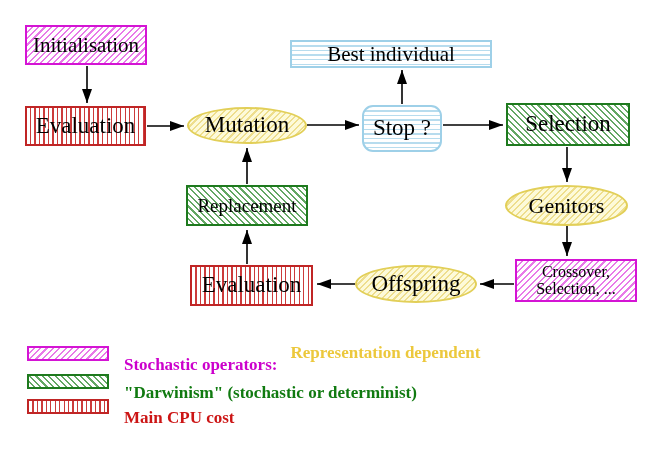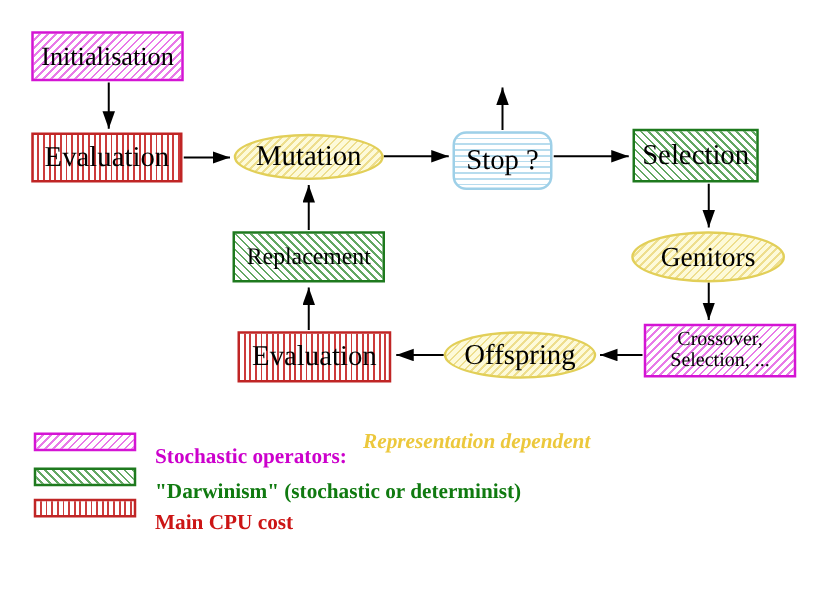--- a/index.html
+++ b/index.html
@@ -74,26 +74,29 @@
   </div>
 
   <div class="node stripe-red" style="left:25px;top:106px;width:121px;height:40px;font-size:23px;">
     <span>Evaluation</span>
   </div>
 
   <div class="node hatch-yellow" style="left:187px;top:107px;width:120px;height:37px;font-size:23px;">
     <span>Mutation</span>
   </div>
 
+  <div class="node stripe-cyan" style="left:290px;top:40px;width:202px;height:28px;font-size:21px;">
+    <span>Best individual</span>
+  </div>
 
   <div class="node stripe-cyan" style="left:362px;top:105px;width:80px;height:47px;font-size:23px;border-radius:11px;">
     <span>Stop ?</span>
   </div>
 
-  <div class="node hatch-green" style="left:506px;top:103px;width:101px;height:43px;font-size:23px;">
+  <div class="node hatch-green" style="left:506px;top:103px;width:124px;height:43px;font-size:23px;">
     <span>Selection</span>
   </div>
 
   <div class="node hatch-yellow" style="left:505px;top:185px;width:123px;height:41px;font-size:22px;">
     <span>Genitors</span>
   </div>
 
   <div class="node hatch-magenta" style="left:515px;top:259px;width:122px;height:43px;font-size:16px;flex-direction:column;">
     <span>Crossover,</span>
     <span>Selection, ...</span>
@@ -107,21 +110,21 @@
     <span>Evaluation</span>
   </div>
 
   <div class="node hatch-green" style="left:186px;top:185px;width:122px;height:41px;font-size:19px;">
     <span>Replacement</span>
   </div>
 
   <div class="legend-row" style="left:27px;top:344px;">
     <div class="legend-swatch hatch-magenta"></div>
     <span class="legend-text" style="color:#cc00cc;">Stochastic operators:</span>
-    <span class="legend-text2" style="color:#ecc83c;font-style:italic;">Representation dependent</span>
+    <span class="legend-text2" style="color:#ecc83c;">Representation dependent</span>
   </div>
 
   <div class="legend-row" style="left:27px;top:372px;">
     <div class="legend-swatch hatch-green"></div>
     <span class="legend-text" style="color:#107a10;">"Darwinism" (stochastic or determinist)</span>
   </div>
 
   <div class="legend-row" style="left:27px;top:397px;">
     <div class="legend-swatch stripe-red"></div>
     <span class="legend-text" style="color:#cc1515;">Main CPU cost</span>

